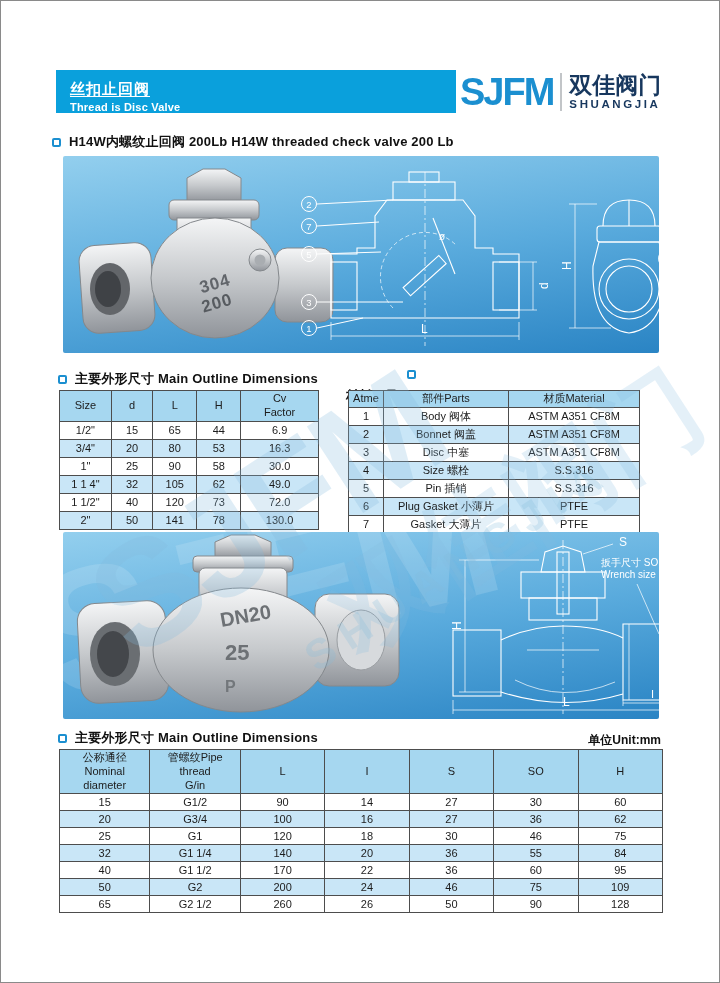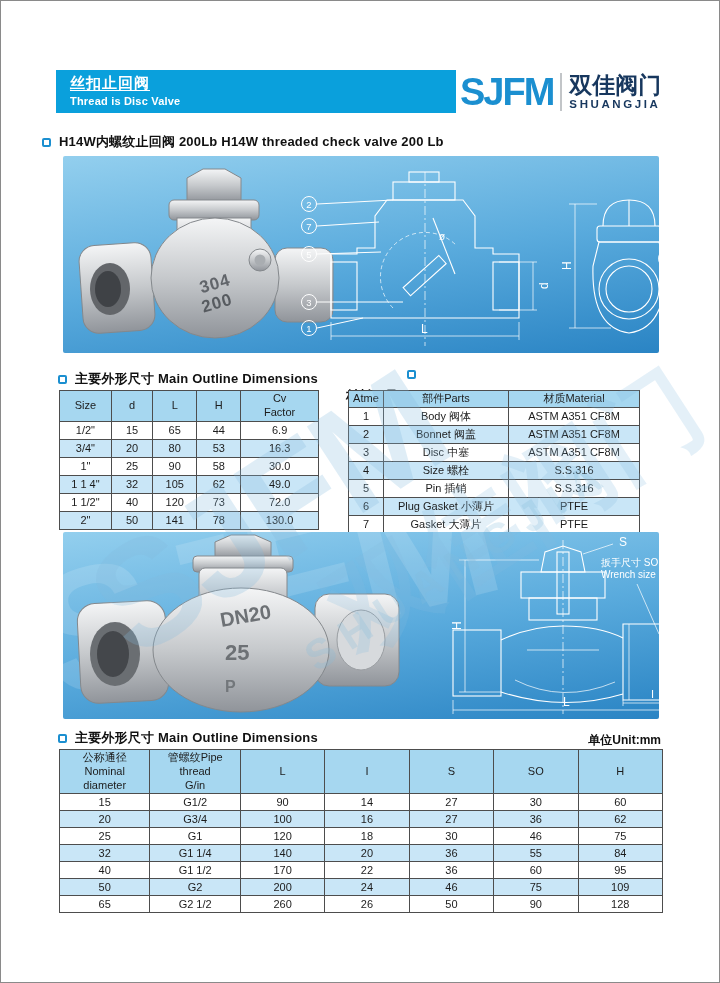--- a/index.html
+++ b/index.html
@@ -5,21 +5,21 @@
   * { box-sizing: border-box; margin: 0; padding: 0; }
   html,body { background:#fff; }
   body { font-family:"Liberation Sans", sans-serif; color:#222; }
   .page { position:relative; width:720px; height:983px; background:#fff;
           border:1px solid #8a8a8a; overflow:hidden; }
 
   
   .header-bar { position:absolute; left:55px; top:69px; width:400px; height:43px;
     background:var(--accent-blue,#0aa0dc); color:#fff; padding:4px 0 0 14px; }
   .header-bar .cn { font-size:15px; font-weight:bold; text-decoration:underline;
-    text-underline-offset:2px; letter-spacing:1px; }
+    text-underline-offset:2px; letter-spacing:1px;margin-top:6px; }
   .header-bar .en { font-size:11px; font-weight:bold; margin-top:2px; letter-spacing:.2px; }
   .logo-row { position:absolute; left:459px; top:69px; height:43px; display:flex;
     align-items:center; gap:7px; }
   .logo-sjfm { font-size:38px; font-weight:800; color:var(--logo-blue,#1b8fd0);
     letter-spacing:-2px; line-height:1; }
   .logo-divider { width:2px; height:38px; background:#c2c5c8; }
   .brand-block { display:flex; flex-direction:column; justify-content:center; }
   .brand-cn { font-size:23px; font-weight:bold; color:var(--brand-navy,#17375e); line-height:1.05; }
   .brand-en { font-size:11.5px; font-weight:bold; color:var(--brand-navy,#17375e);
     letter-spacing:2.6px; margin-top:1px; }
@@ -70,21 +70,21 @@
   </div>
   <div class="logo-row">
     <div class="logo-sjfm">SJFM</div>
     <div class="logo-divider"></div>
     <div class="brand-block">
       <div class="brand-cn">双佳阀门</div>
       <div class="brand-en">SHUANGJIA</div>
     </div>
   </div>
 
-  <div class="sec-title" style="left:41px; top:132px;">
+  <div class="sec-title" style="left:51px; top:132px;">
     <span class="bullet"></span>
     <span class="txt">H14W内螺纹止回阀 200Lb H14W threaded check valve 200 Lb</span>
   </div>
 
   <div class="figure" style="left:62px; top:155px; width:596px; height:197px;">
     <svg width="596" height="197" viewBox="0 0 596 197">
       <defs>
         <linearGradient id="mg" x1="0" y1="0" x2="0" y2="1">
           <stop offset="0" stop-color="#f4f5f6"></stop>
             <stop offset="0.5" stop-color="#c6c9cc"></stop>

